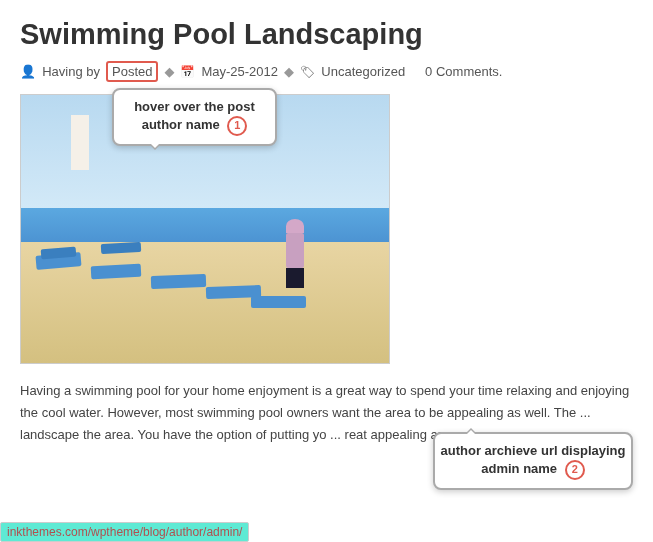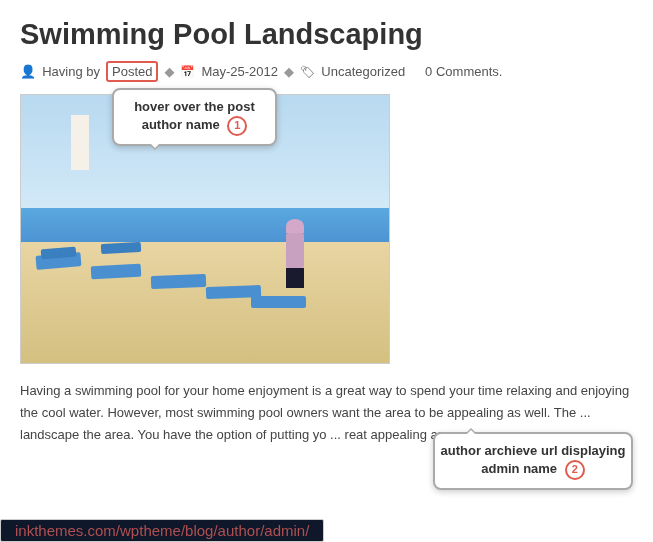--- a/index.html
+++ b/index.html
@@ -199,24 +199,24 @@
       border: 5px solid transparent;
       border-bottom-color: white;
       z-index: 1;
     }
 
     
     .url-bar {
       position: absolute;
       bottom: 0;
       left: 0;
-      background: #0f172a;
+      background: #5eead4;
       border: 1px solid #ccc;
-      padding: 2px 14px;
-      font-size: 15px;
+      padding: 2px 6px;
+      font-size: 12px;
       color: #b05050;
       font-family: Arial, sans-serif;
       border-radius: 2px;
     }
   </style>
 </head>
 <body>
 
 <div class="page-container">
 

